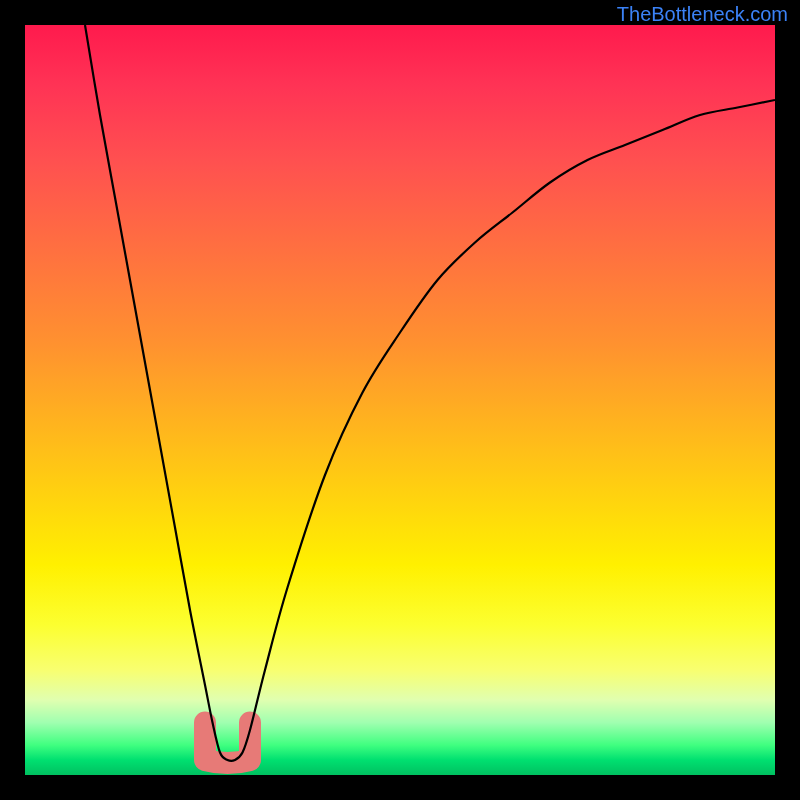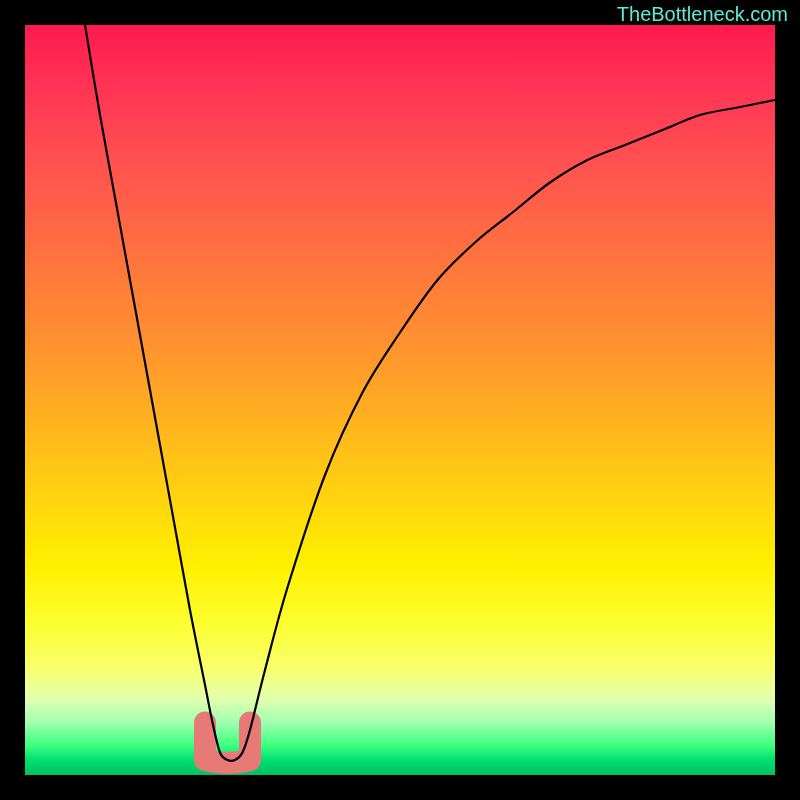--- a/index.html
+++ b/index.html
@@ -31,21 +31,21 @@
       #e0ffb0 90%,
       #a0ffb0 93%,
       #40ff80 96%,
       #00e070 98%,
       #00c060 100%);
   }
   .watermark {
     position: absolute;
     top: 3px;
     right: 12px;
-    color: #5eead4;
+    color: #3b82f6;
     font-size: 20px;
     font-weight: 500;
     z-index: 10;
   }
   svg.overlay {
     position: absolute;
     left: 25px;
     top: 25px;
     width: 750px;
     height: 750px;

